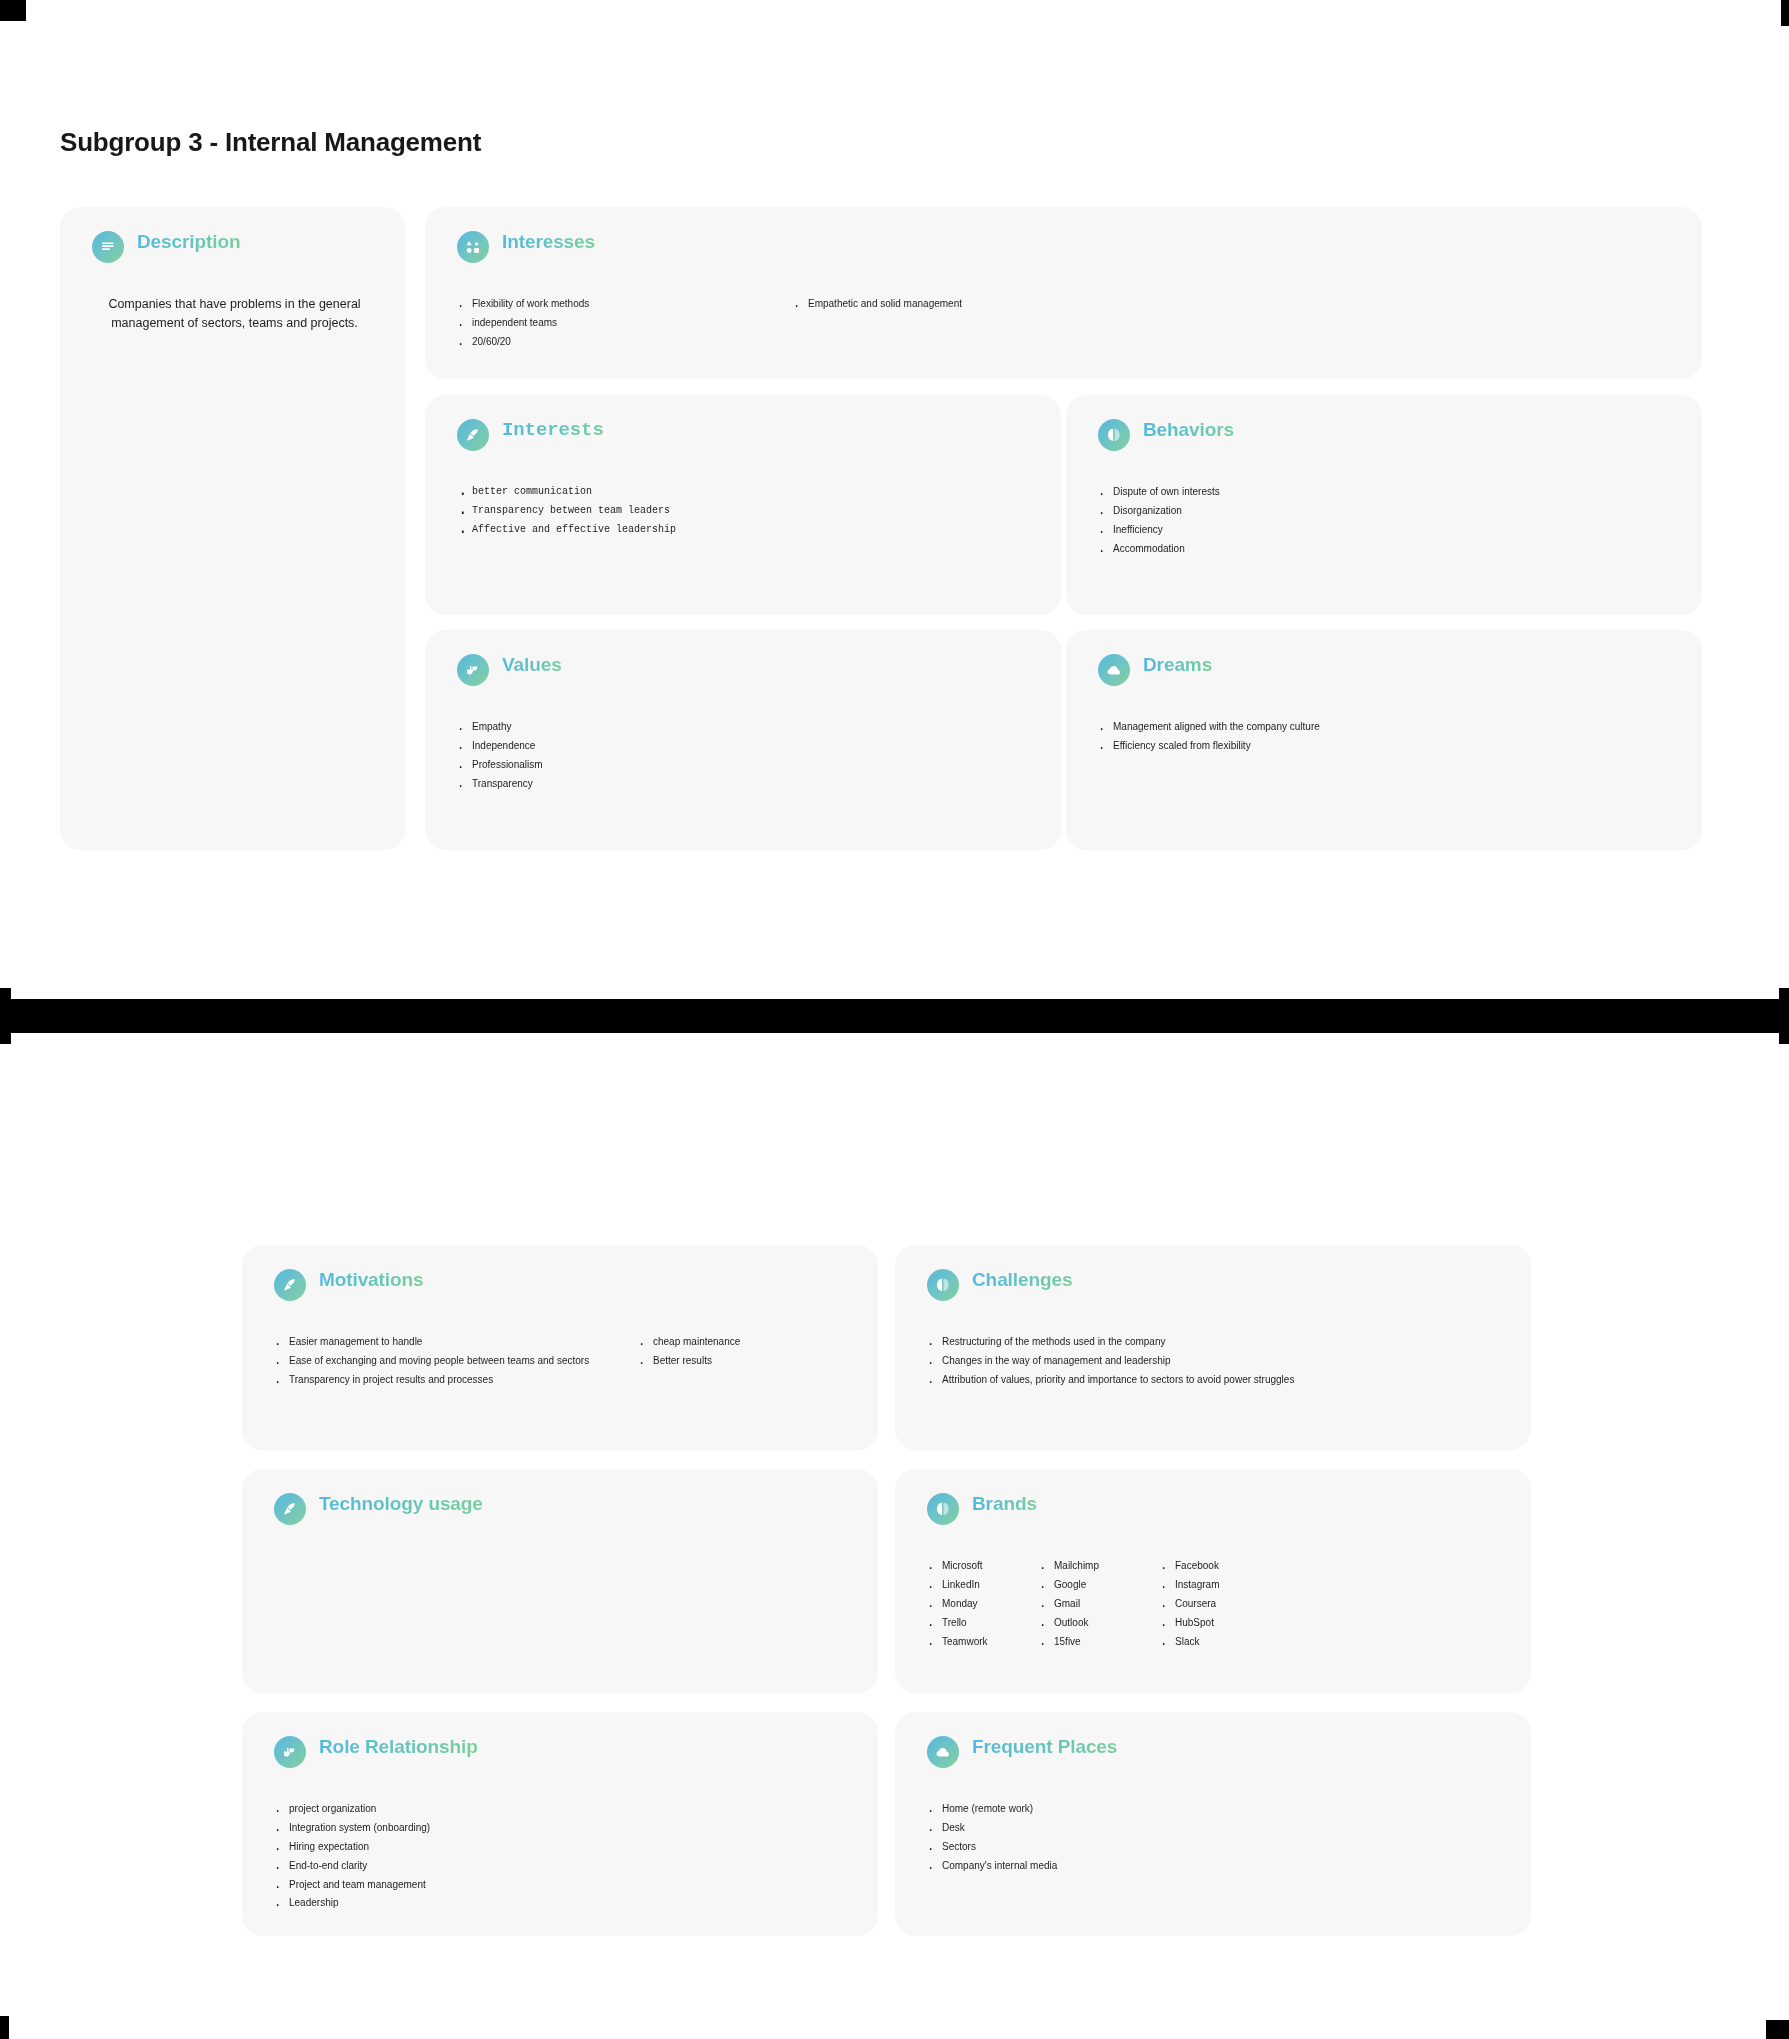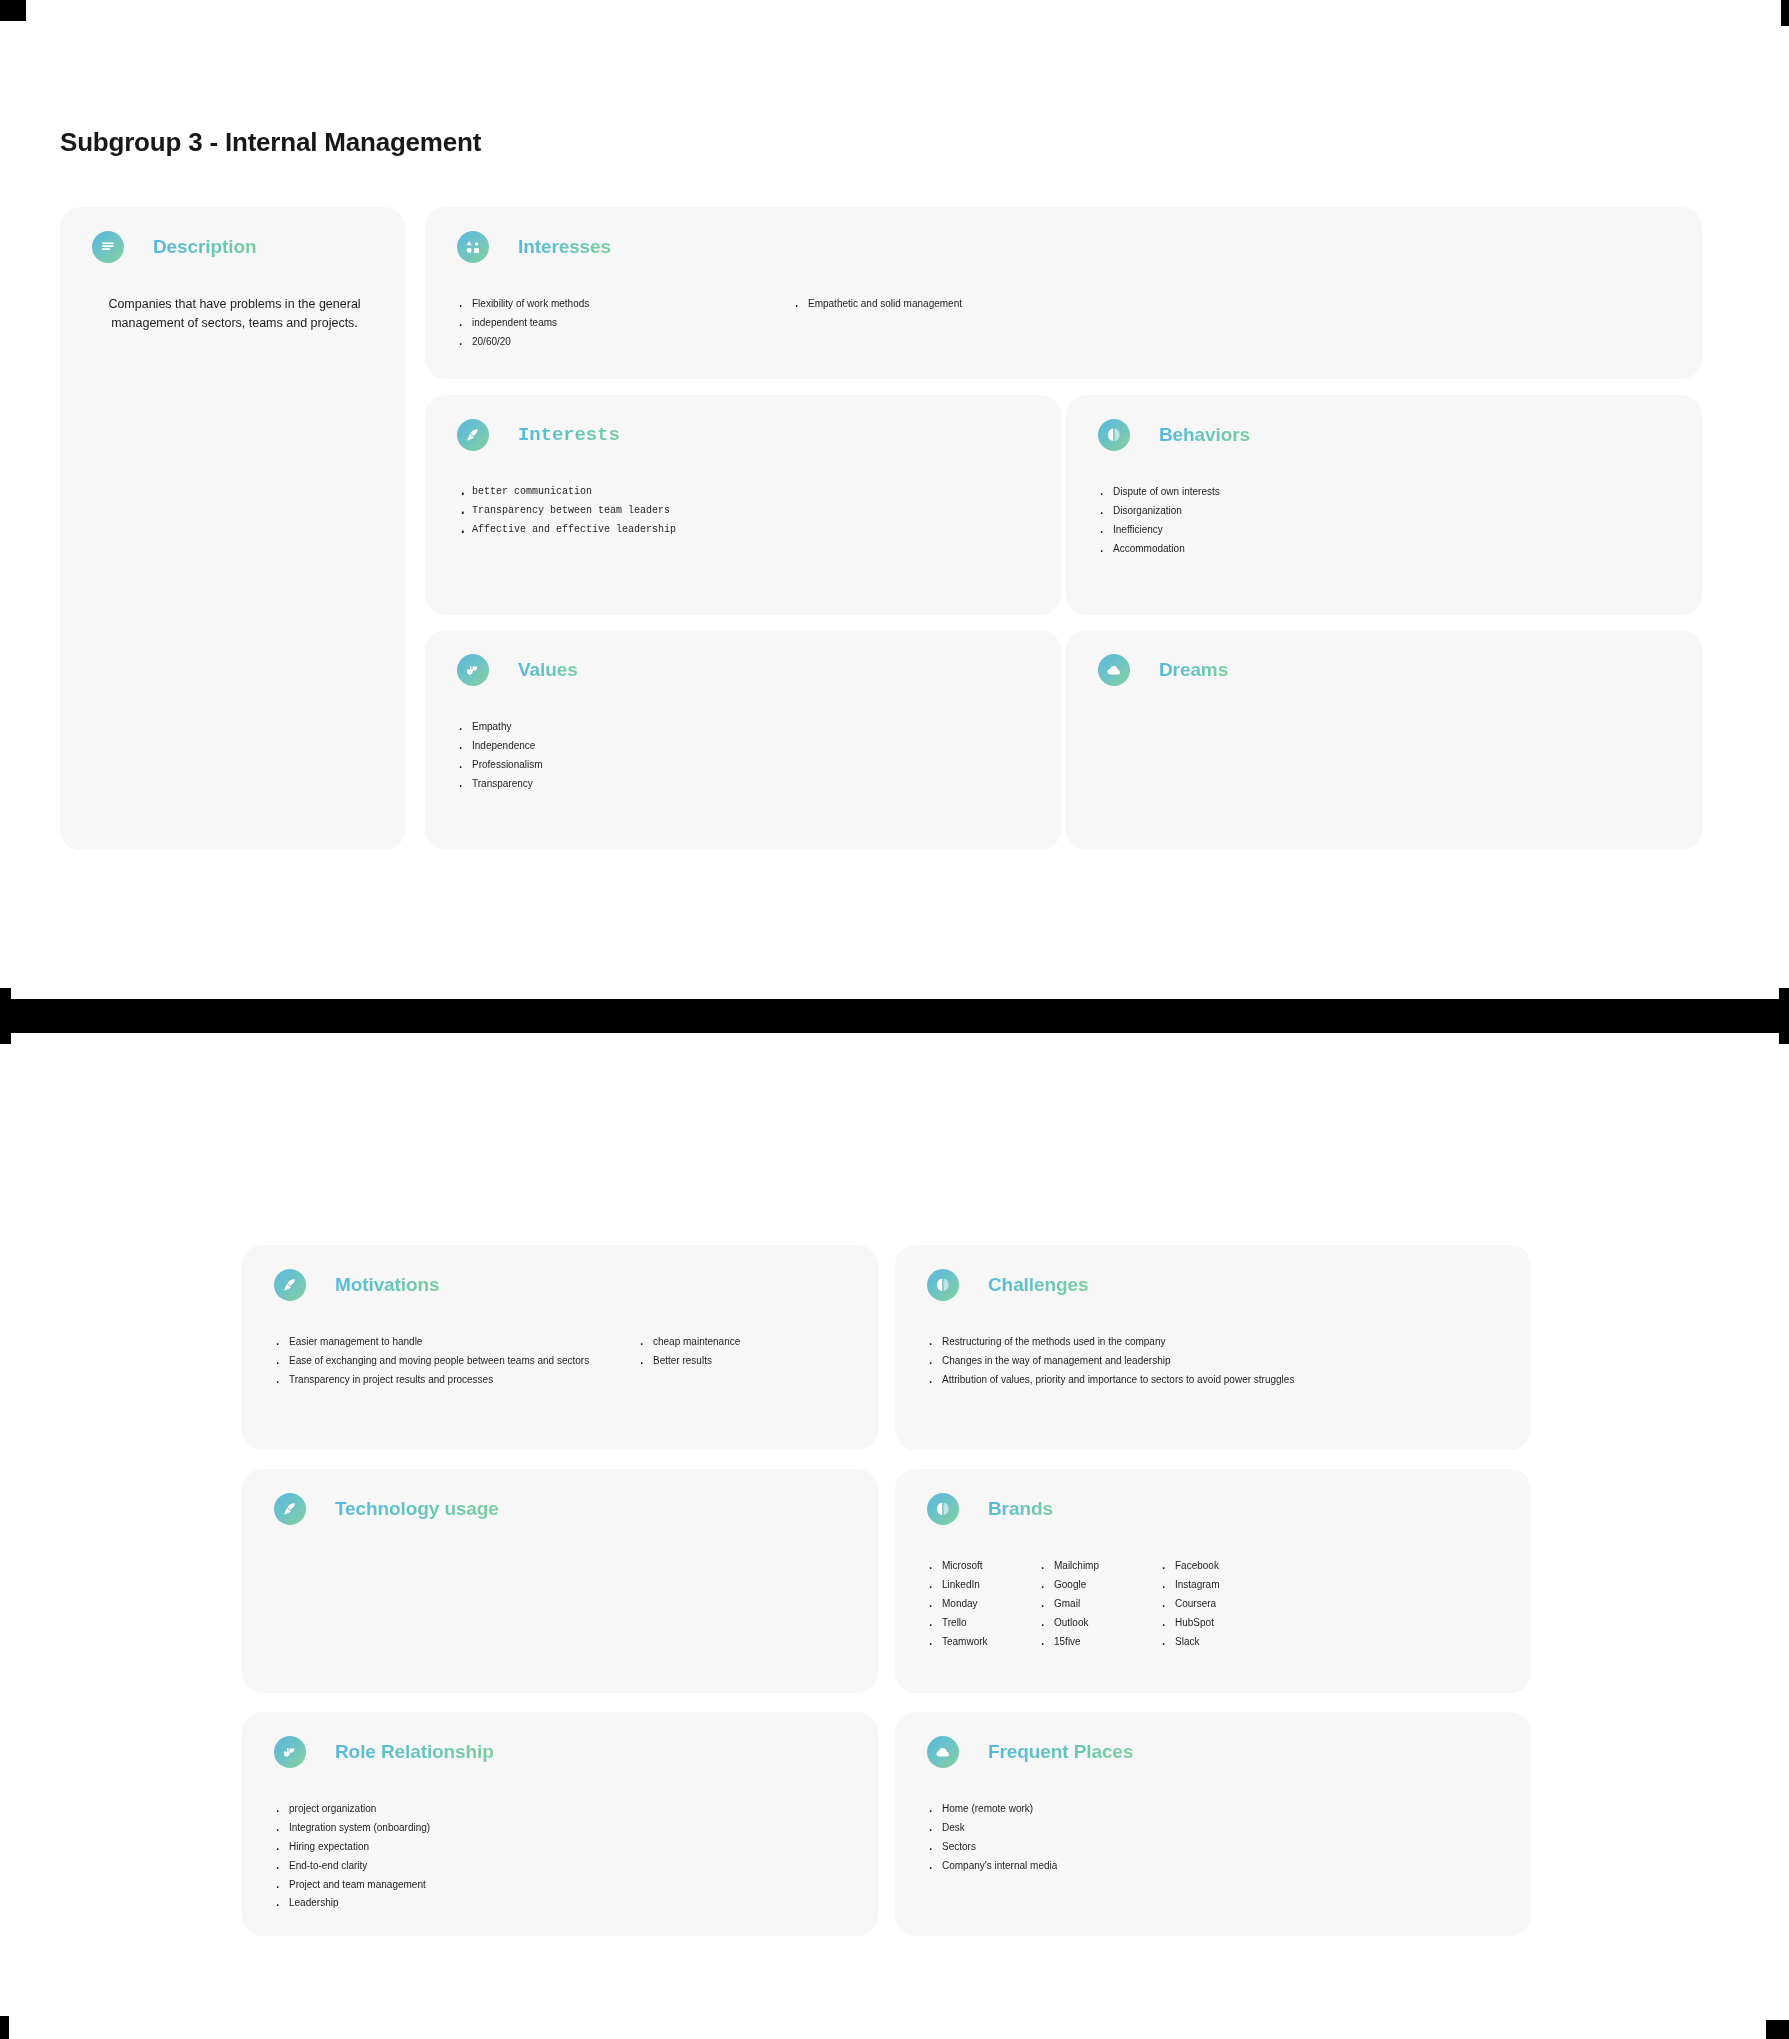--- a/index.html
+++ b/index.html
@@ -48,22 +48,21 @@
   }
 
   
   .card {
     position: absolute;
     background: #f7f7f7;
     border-radius: 20.5px;
   }
   .card-head {
     display: flex;
-    align-items: center;
-    gap: 29px;
+    gap: 13px;
     padding: 24px 0 0 32px;
   }
   .card-title {
     font-size: 19px;
     font-weight: bold;
     letter-spacing: -0.1px;
     background: linear-gradient(95deg, #55b9e0 0%, #62c3c1 45%, #79cf9b 100%);
     -webkit-background-clip: text;
     background-clip: text;
     color: transparent;
@@ -262,20 +261,28 @@
 
 <section class="card" id="card-dreams">
   <div class="card-head">
     <span class="icon-badge">
       <svg width="17.7" height="17.7" viewBox="0 0 24 24" aria-hidden="true">
         <path d="M7.3 18.4c-2.2 0-3.9-1.7-3.9-3.8 0-1.9 1.4-3.5 3.3-3.8.6-2.3 2.7-4 5.2-4 2.9 0 5.3 2.3 5.4 5.2 1.7.3 3 1.8 3 3.5 0 1.6-1.1 2.9-2.6 2.9z" fill="#fff"></path>
       </svg>
     </span>
     <span class="card-title">Dreams</span>
   </div>
+  <div class="cols">
+    <div class="bul-col">
+      <ul class="bullets">
+          <li>Management aligned with the company culture</li>
+          <li>Efficiency scaled from flexibility</li>
+        </ul>
+    </div>
+  </div>
 </section>
 
 <div class="page-band band-main"></div>
 <div class="band-nub-l"></div>
 <div class="band-nub-r"></div>
 
 <section class="card" id="card-motivations">
   <div class="card-head">
     <span class="icon-badge">
       <svg width="17.7" height="17.7" viewBox="0 0 24 24" aria-hidden="true">

